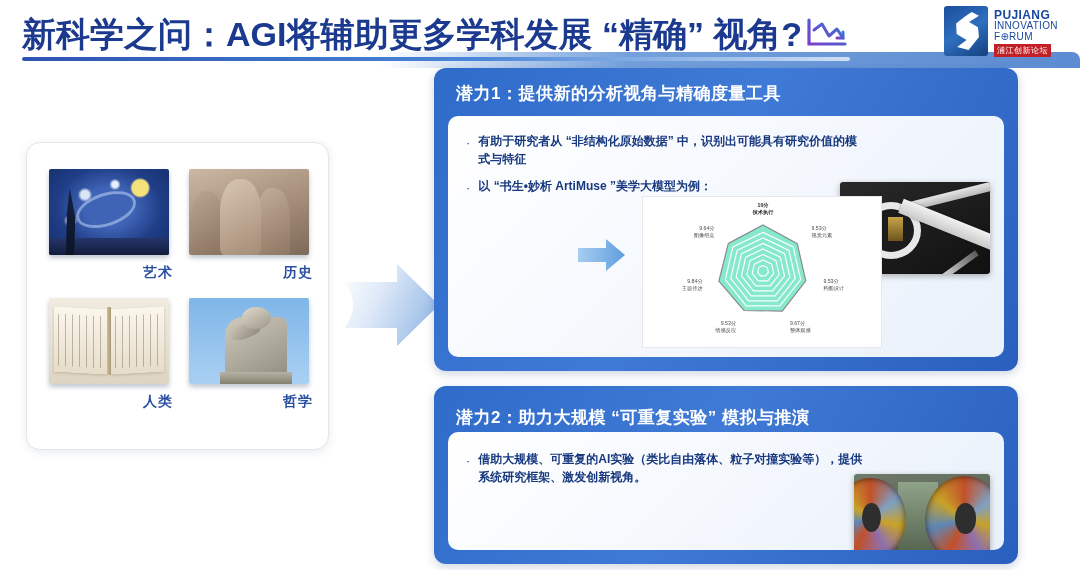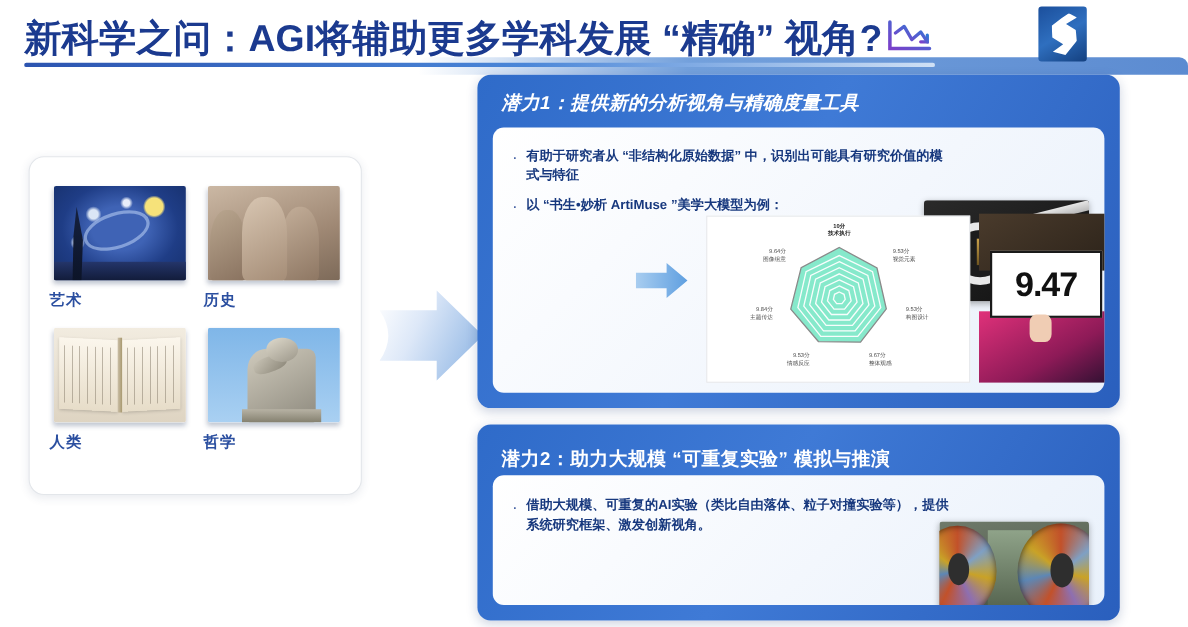--- a/index.html
+++ b/index.html
@@ -57,21 +57,21 @@
     background:#ffffff; border:1px solid #e3e6ea; border-radius:14px;
     box-shadow:0 2px 9px rgba(40,60,100,.10);
   }
   .disc-grid { position:absolute; left:18px; top:26px; width:268px; display:flex; flex-wrap:wrap; gap:6px 12px; }
   .disc-cell { width:128px; }
   .disc-img {
     width:120px; height:86px; border-radius:2px; overflow:hidden; position:relative;
     box-shadow:0 3px 5px rgba(30,50,90,.28); margin:0 auto;
   }
   .disc-label {
-    text-align:left; font-size:14px; font-weight:bold; color:#2b4fa0;
+    text-align:right; font-size:14px; font-weight:bold; color:#2b4fa0;
     margin-top:9px; margin-bottom:10px; letter-spacing:1px;
   }
 
   
   .art-bg { position:absolute; inset:0; background:
       radial-gradient(circle at 76% 22%, #f6e27a 0 7%, rgba(246,226,122,0) 9%),
       radial-gradient(circle at 30% 30%, #dbe6f5 0 4%, rgba(219,230,245,0) 7%),
       radial-gradient(circle at 55% 18%, #e8eefa 0 3%, rgba(232,238,250,0) 6%),
       radial-gradient(circle at 18% 60%, #cfdcf0 0 3%, rgba(207,220,240,0) 6%),
       radial-gradient(ellipse at 50% 45%, #3f63b5 0 30%, #1f3d86 62%, #162f6b 100%);
@@ -121,21 +121,21 @@
   
   #big-arrow { position:absolute; left:345px; top:262px; width:95px; height:86px; }
 
   
   .panel { position:absolute; border-radius:12px; overflow:hidden;
     background:linear-gradient(120deg,#2f6bc9 0%,#3f7ad6 45%,#2a5fbd 100%);
     box-shadow:0 3px 10px rgba(30,60,120,.22); }
   #panel1 { left:434px; top:68px; width:584px; height:303px; }
   #panel2 { left:434px; top:386px; width:584px; height:178px; }
   .panel-title { color:#ffffff; font-size:17px; font-weight:bold; letter-spacing:.5px; }
-  #panel1-title { position:absolute; left:22px; top:14px;font-style:italic; }
+  #panel1-title { position:absolute; left:22px; top:14px; }
   #panel2-title { position:absolute; left:22px; top:20px; }
   .panel-inner {
     position:absolute; left:14px; right:14px; border-radius:10px;
     background:linear-gradient(135deg,#ffffff 0%,#f3f7fd 55%,#e9f1fb 100%);
     overflow:hidden;
   }
   #panel1-inner { top:48px; height:241px; }
   #panel2-inner { top:46px; height:118px; }
 
   .bullets { position:absolute; left:18px; top:16px; width:392px; }
@@ -232,20 +232,26 @@
       <path d="M31 20 L37 20 L37 14" stroke="url(#cg)" stroke-width="3" fill="none" stroke-linecap="round"></path>
     </svg>
   </span>
 
   <div id="header-accent"></div>
   <div id="title-underline"></div>
 </div>
 
 <div id="logo">
   <div id="logo-mark"></div>
+  <div id="logo-text">
+    <div class="logo-line" id="logo-pujiang">PUJIANG</div>
+    <div class="logo-line" id="logo-innovation">INNOVATION</div>
+    <div class="logo-line" id="logo-forum">F⊕RUM</div>
+    <div id="logo-cn">浦江创新论坛</div>
+  </div>
 </div>
 
 <div id="left-card">
   <div class="disc-grid">
 
     <div class="disc-cell">
       <div class="disc-img">
         <div class="art-bg"></div>
           <div class="art-town"></div>
         <div class="art-swirl"></div>
@@ -371,28 +377,20 @@
               <text x="93.1" y="127.9" text-anchor="end">9.53分</text>
               <text x="93.1" y="134.9" text-anchor="end">情感反应</text>
               <text x="59.6" y="85.8" text-anchor="end">9.84分</text>
               <text x="59.6" y="92.8" text-anchor="end">主题传达</text>
               <text x="71.5" y="33.3" text-anchor="end">9.64分</text>
               <text x="71.5" y="40.3" text-anchor="end">图像组意</text>
             </g>
         </svg>
       </div>
 
-      <div id="score-card">
-        <div class="score-photo-top"></div>
-        <div class="score-photo-bottom"></div>
-        <div class="score-plate">
-          <span class="score-value">9.47</span>
-        </div>
-        <div class="score-hand"></div>
-      </div>
 
     </div>
   </div>
 </div>
 
 <div class="panel" id="panel2">
   <div class="panel-title" id="panel2-title">潜力2：助力大规模 “可重复实验” 模拟与推演</div>
 
   <div class="panel-inner" id="panel2-inner">
     <div class="bullets" id="p2-bullets">

